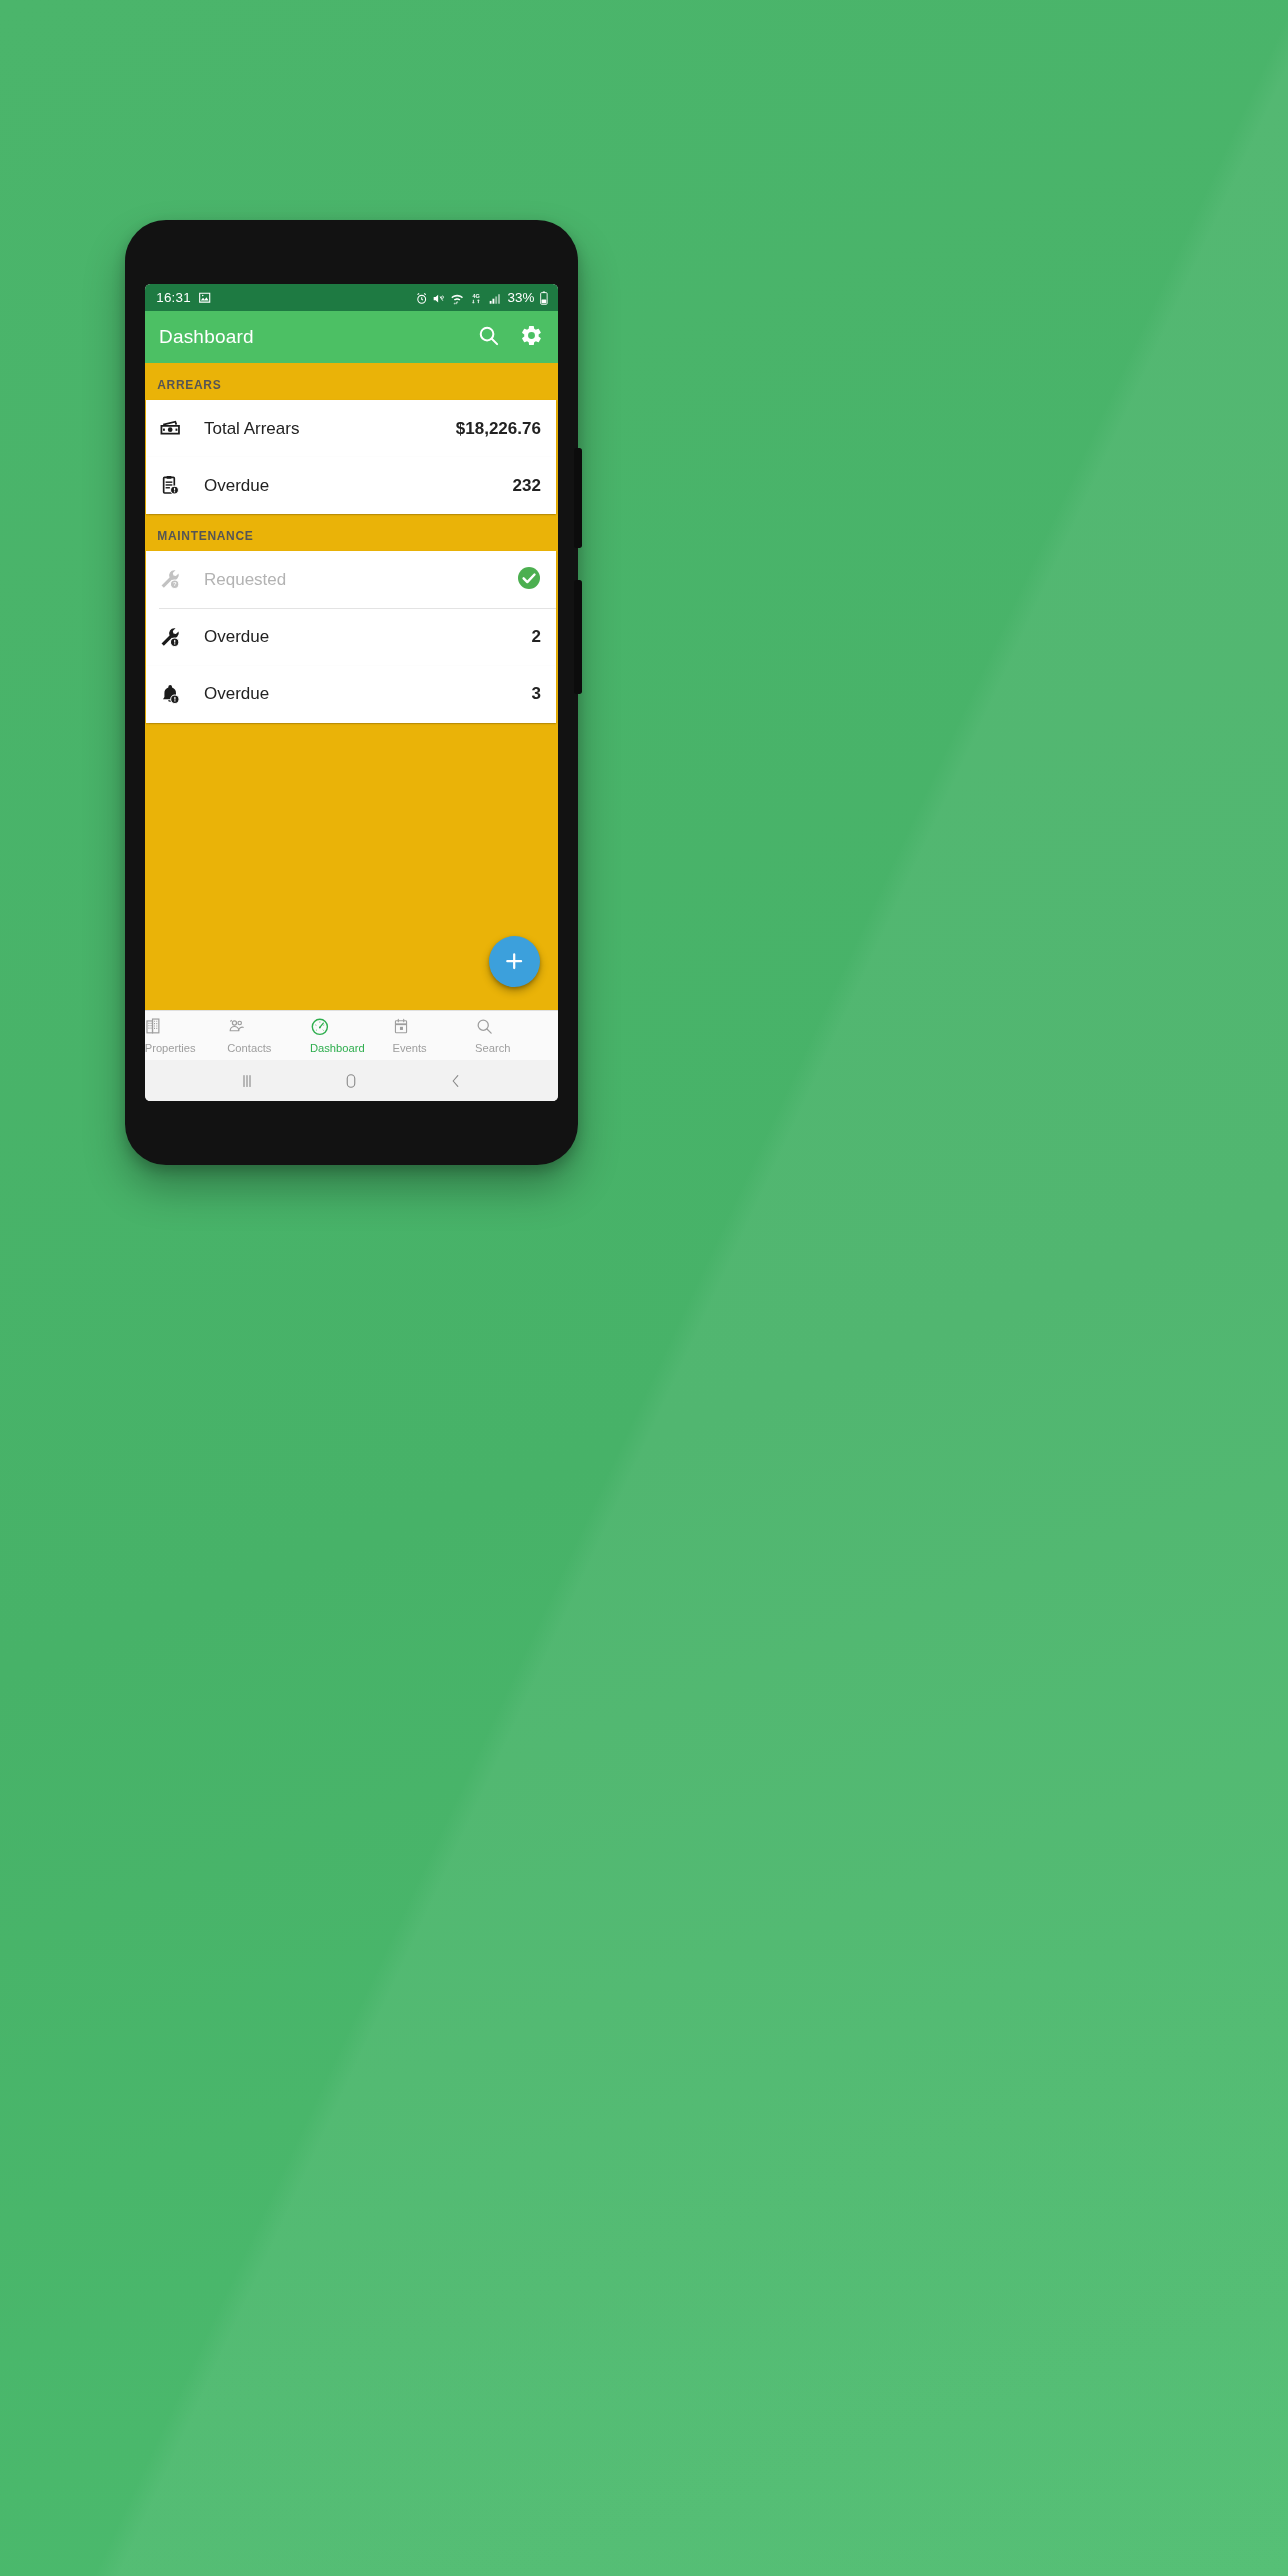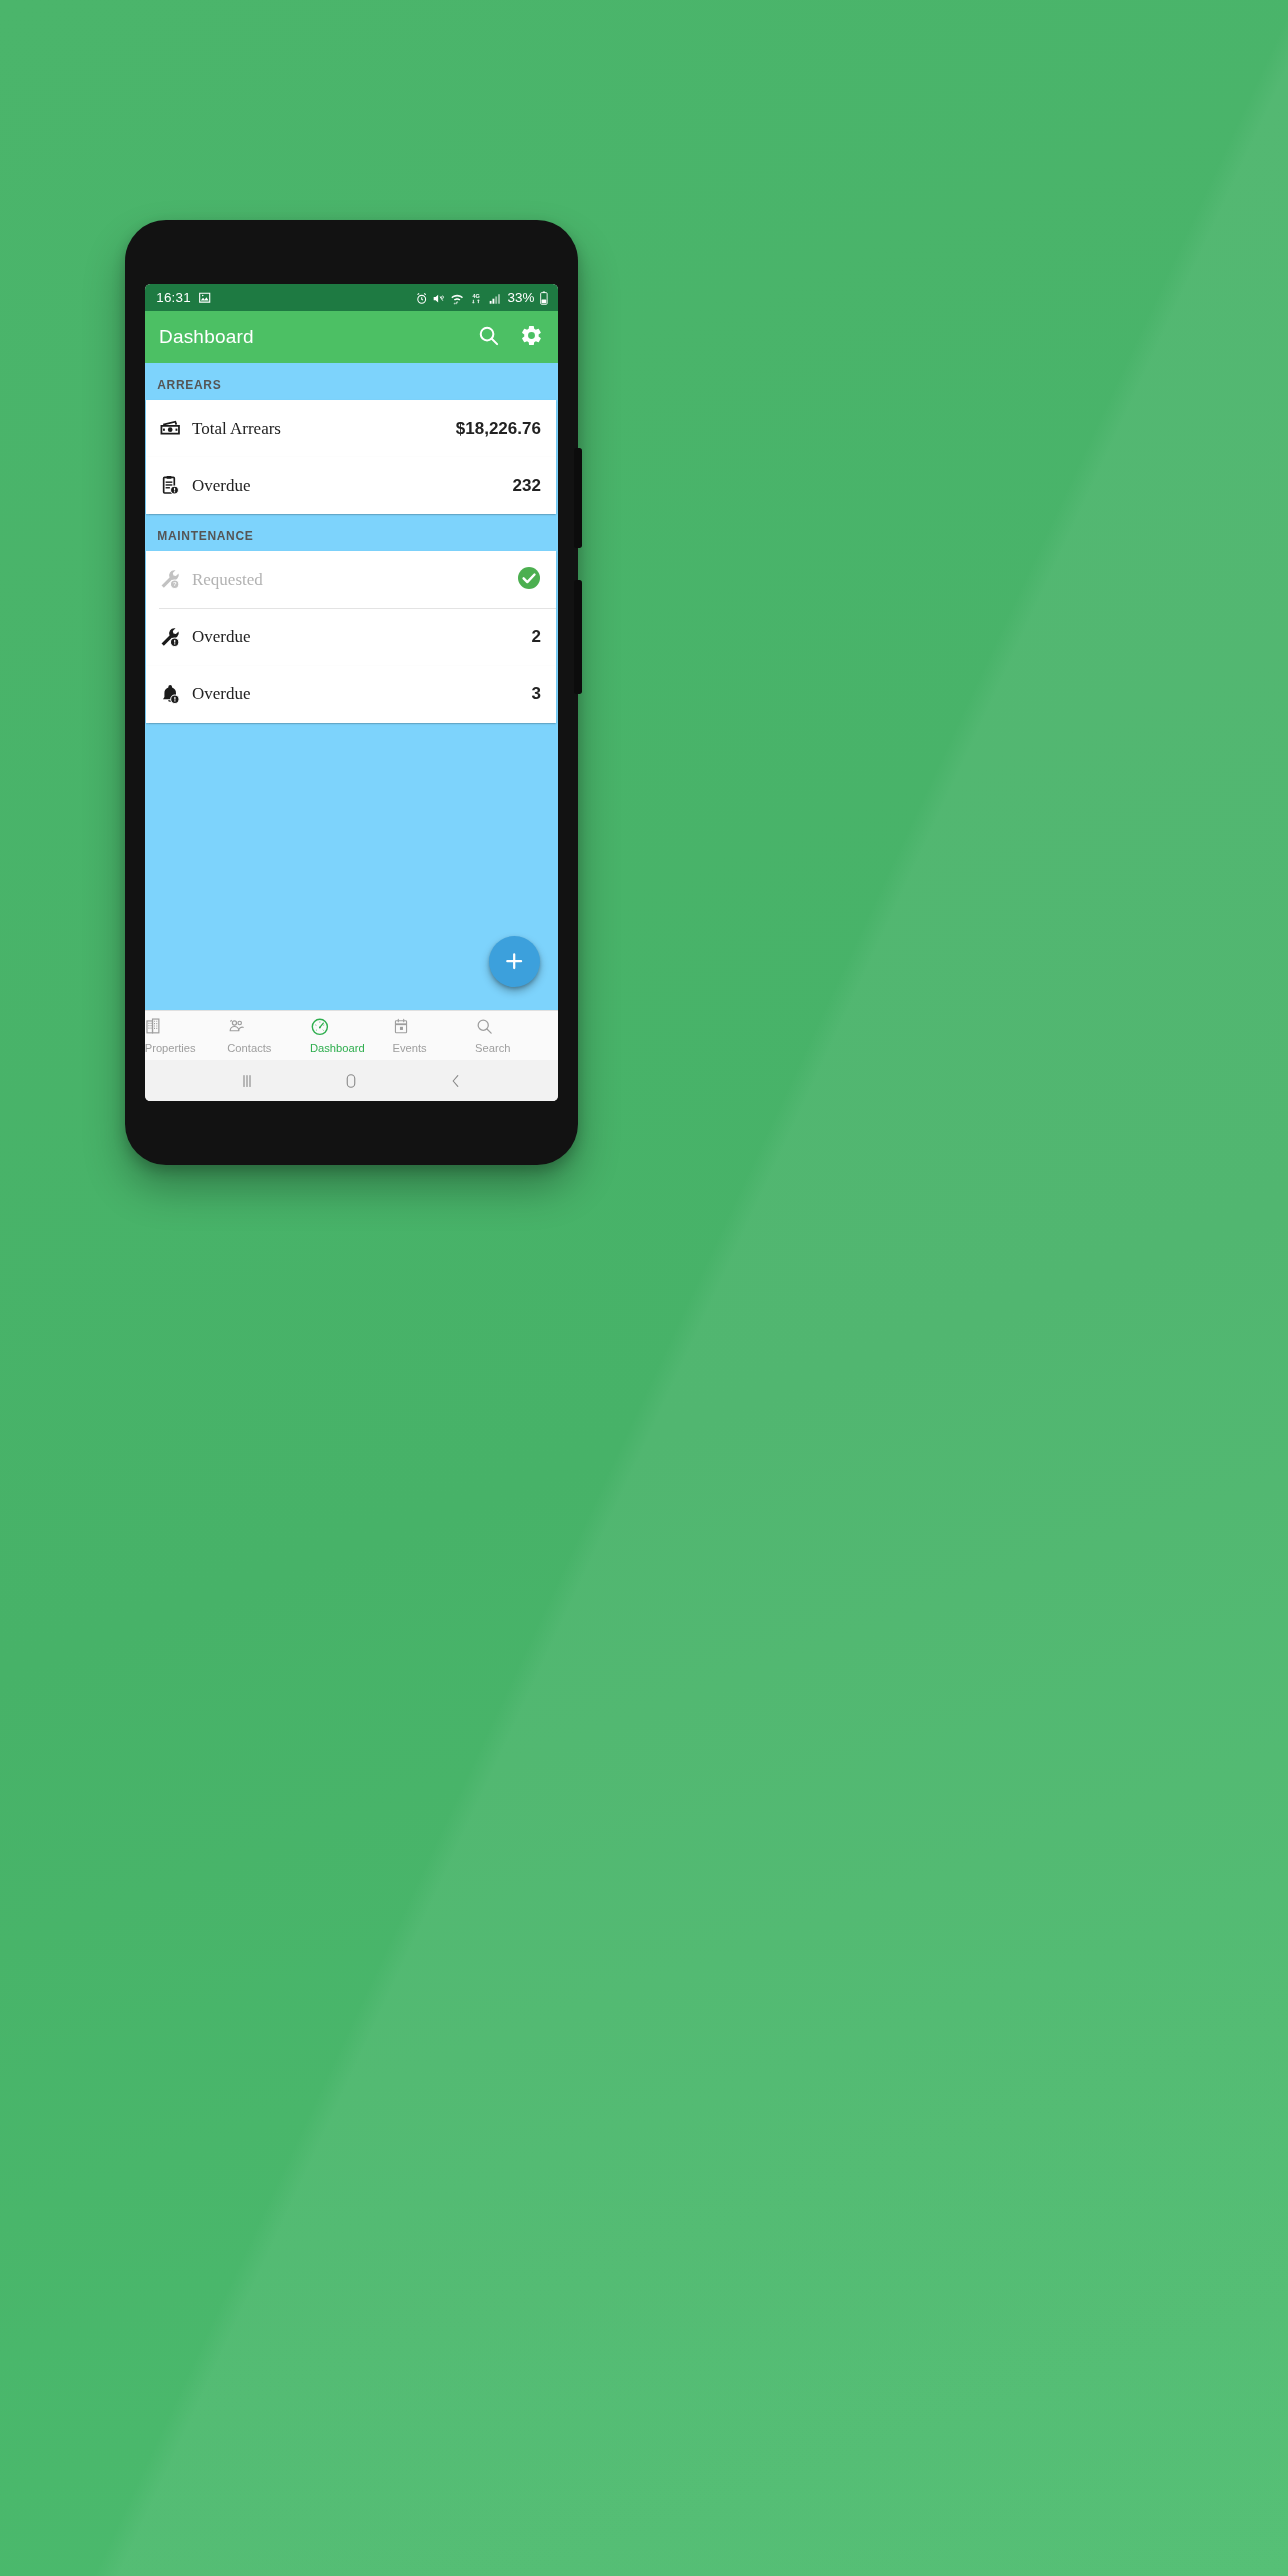--- a/index.html
+++ b/index.html
@@ -61,42 +61,42 @@
     height:52px; flex:0 0 52px;
     background:#4CC064;
     display:flex; align-items:center;
     padding:0 15px 0 14.3px;
     color:#fff;
   }
   #appbar-title{ font-size:19px; font-weight:400; letter-spacing:0.2px; }
   #appbar-actions{ margin-left:auto; display:flex; align-items:center; gap:19.7px; }
   
   #content{
-    flex:1 1 auto; background:#7dd3fc;
+    flex:1 1 auto; background:#eab308;
     overflow:hidden; position:relative;
   }
   .section-header{
     font-size:12px; font-weight:700; color:#555;
     letter-spacing:0.7px;
     padding:15px 0 8px 12.5px;
   }
   .card{
     background:#ffffff;
     margin:0 1.8px;
     box-shadow:0 0.9px 1.8px rgba(0,0,0,0.16), 0 0.9px 0.9px rgba(0,0,0,0.10);
   }
   .row{
     display:flex; align-items:center;
     height:57px; padding:0 15px 0 12.5px;
   }
   .row-divider{
     height:0.9px; background:#e3e3e3; margin-left:12.5px; margin-right:0;
   }
   .row-icon{ width:27px; flex:0 0 27px; display:flex; align-items:center; justify-content:flex-start; }
-  .row-label{ font-size:17px; color:#222; margin-left:6px;font-family:Liberation Serif, serif; }
+  .row-label{ font-size:17px; color:#222; margin-left:18px; }
   .row-value{ margin-left:auto; font-size:17px; color:#222;font-weight:bold; }
   .row.muted .row-label{ color:#b3b3b3; }
   .check-circle{ margin-left:auto; display:block; }
   
   #fab{
     position:absolute; right:18px; bottom:23px;
     width:51px; height:51px; border-radius:50%;
     background:#3CA0DC;
     box-shadow:0 4.5px 9px rgba(0,0,0,0.28), 0 1.8px 3.6px rgba(0,0,0,0.22);
     display:flex; align-items:center; justify-content:center;

